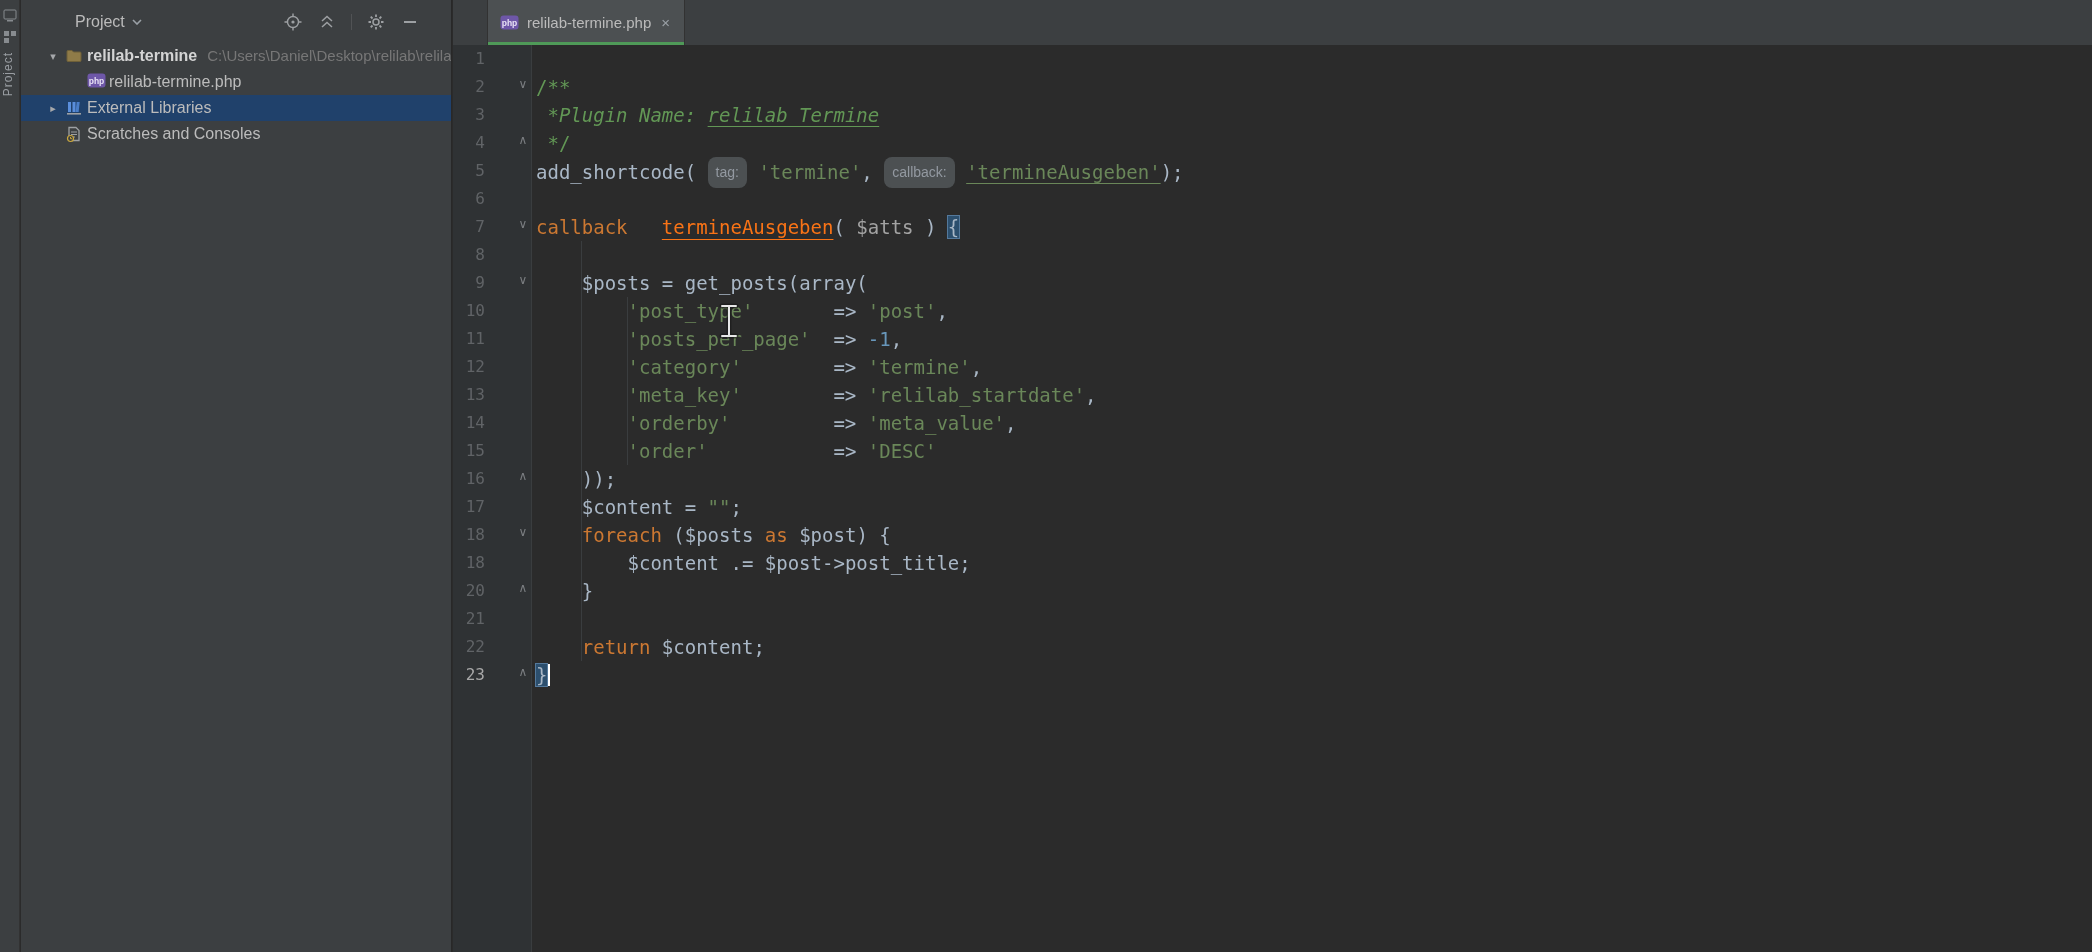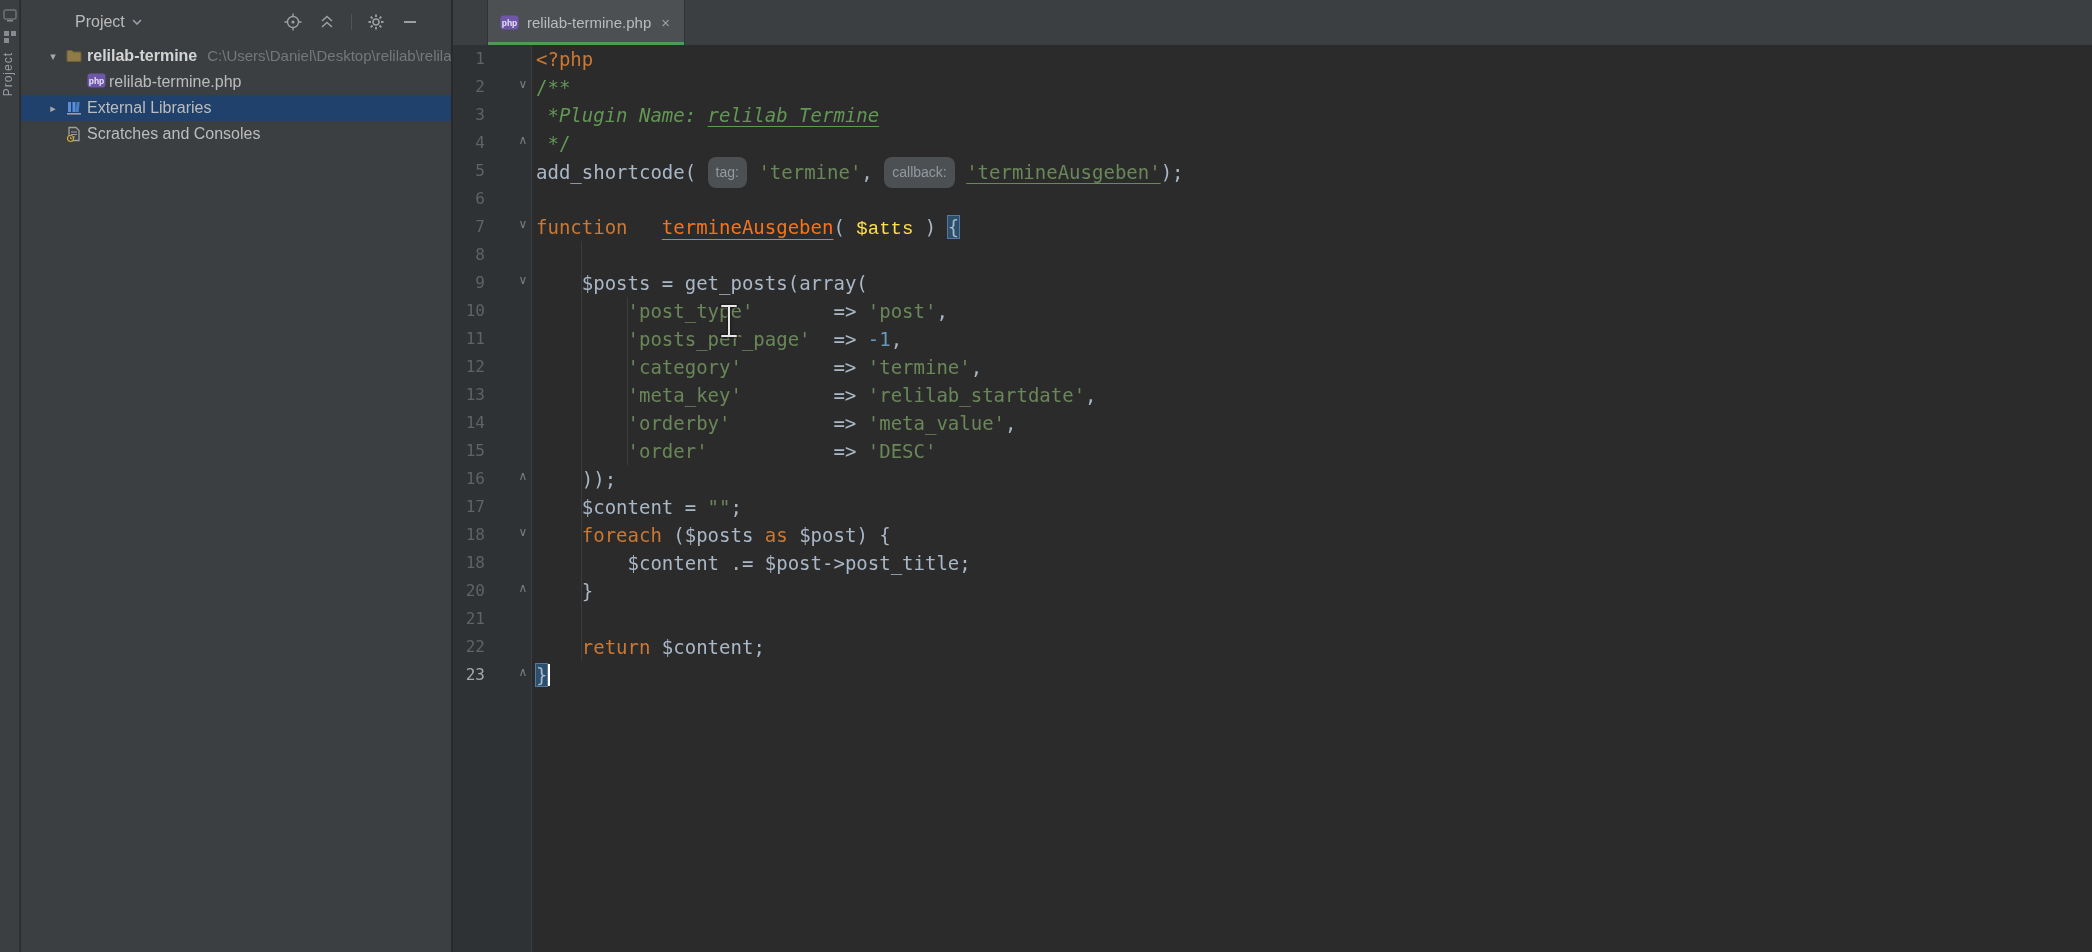--- a/index.html
+++ b/index.html
@@ -58,21 +58,21 @@
   .indent-guide { position:absolute; width:1px; background:#3a3d3f; z-index:0; }
 
   .tok-kw   { color:#cc7832; }
   .tok-str  { color:#6a8759; }
   .tok-stru { color:#6a8759; text-decoration:underline; text-underline-offset:4px; }
   .tok-num  { color:#6897bb; }
   .tok-com  { color:#629755; }
   .tok-comi { color:#629755; font-style:italic; }
   .tok-comiu{ color:#629755; font-style:italic; text-decoration:underline; text-underline-offset:4px; }
   .tok-def  { color:#a9b7c6; }
-  .tok-var  { color:#fde047;font-family:Liberation Mono, monospace; }
+  .tok-var  { color:#a3a3a3; }
   .tok-fn   { color:#f97316; text-decoration:underline; text-underline-offset:5px; }
   .tok-brc  { color:#a9b7c6; background:#2c4f6e; outline:1px solid #54799c; }
   .hint { display:inline-block; background:#4c5052; color:#9399a1; font-size:14px;
           font-family:"Liberation Sans", sans-serif; border-radius:8px; padding:1px 8px 2px 8px;
           vertical-align:2px; }
 
   #caret { position:absolute; width:2px; height:22px; background:#ffffff; z-index:3; }
   #mouse-cursor { position:absolute; left:716px; top:302px; z-index:9; }
 </style>
 </head>
@@ -255,27 +255,26 @@
       </div>
       <div class="gutter-line" style="top: 616px;">
         <span class="gn current">23</span>
         <span class="fold">∧</span>
       </div>
     </div>
 
   <div id="code">
     <div class="indent-guide" style="left:48px; top:196px; height:420px;"></div>
     <div class="indent-guide" style="left:94px; top:252px; height:168px;"></div>
-  <div class="code-line" style="top: 0px;"><span class="tok-kw">&lt;?php</span></div>
       <div class="code-line" style="top: 28px;"><span class="tok-com">/**</span></div>
       <div class="code-line" style="top: 56px;"><span class="tok-com"> *</span><span class="tok-comi">Plugin Name: </span><span class="tok-comiu">relilab Termine</span></div>
       <div class="code-line" style="top: 84px;"><span class="tok-com"> */</span></div>
       <div class="code-line" style="top: 112px;"><span class="tok-def">add_shortcode( </span><span class="hint">tag:</span><span class="tok-def"> </span><span class="tok-str">'termine'</span><span class="tok-def">, </span><span class="hint">callback:</span><span class="tok-def"> </span><span class="tok-stru">'termineAusgeben'</span><span class="tok-def">);</span></div>
       <div class="code-line" style="top: 140px;"></div>
-      <div class="code-line" style="top: 168px;"><span class="tok-kw">function</span><span class="tok-def">   </span><span class="tok-fn">termineAusgeben</span><span class="tok-def">( </span><span class="tok-var">$atts</span><span class="tok-def"> ) </span><span class="tok-brc">{</span></div>
+      <div class="code-line" style="top: 168px;"><span class="tok-kw">callback</span><span class="tok-def">   </span><span class="tok-fn">termineAusgeben</span><span class="tok-def">( </span><span class="tok-var">$atts</span><span class="tok-def"> ) </span><span class="tok-brc">{</span></div>
       <div class="code-line" style="top: 196px;"></div>
       <div class="code-line" style="top: 224px;"><span class="tok-def">    </span><span class="tok-def">$posts</span><span class="tok-def"> = </span><span class="tok-def">get_posts</span><span class="tok-def">(array(</span></div>
       <div class="code-line" style="top: 252px;"><span class="tok-def">        </span><span class="tok-str">'post_type'</span><span class="tok-def">       </span><span class="tok-def">=&gt; </span><span class="tok-str">'post'</span><span class="tok-def">,</span></div>
       <div class="code-line" style="top: 280px;"><span class="tok-def">        </span><span class="tok-str">'posts_per_page'</span><span class="tok-def">  </span><span class="tok-def">=&gt; </span><span class="tok-num">-1</span><span class="tok-def">,</span></div>
       <div class="code-line" style="top: 308px;"><span class="tok-def">        </span><span class="tok-str">'category'</span><span class="tok-def">        </span><span class="tok-def">=&gt; </span><span class="tok-str">'termine'</span><span class="tok-def">,</span></div>
       <div class="code-line" style="top: 336px;"><span class="tok-def">        </span><span class="tok-str">'meta_key'</span><span class="tok-def">        </span><span class="tok-def">=&gt; </span><span class="tok-str">'relilab_startdate'</span><span class="tok-def">,</span></div>
       <div class="code-line" style="top: 392px;"><span class="tok-def">        </span><span class="tok-str">'order'</span><span class="tok-def">           </span><span class="tok-def">=&gt; </span><span class="tok-str">'DESC'</span></div>
       <div class="code-line" style="top: 364px;"><span class="tok-def">        </span><span class="tok-str">'orderby'</span><span class="tok-def">         </span><span class="tok-def">=&gt; </span><span class="tok-str">'meta_value'</span><span class="tok-def">,</span></div>
       <div class="code-line" style="top: 420px;"><span class="tok-def">    ));</span></div>
       <div class="code-line" style="top: 448px;"><span class="tok-def">    </span><span class="tok-def">$content</span><span class="tok-def"> = </span><span class="tok-str">""</span><span class="tok-def">;</span></div>

